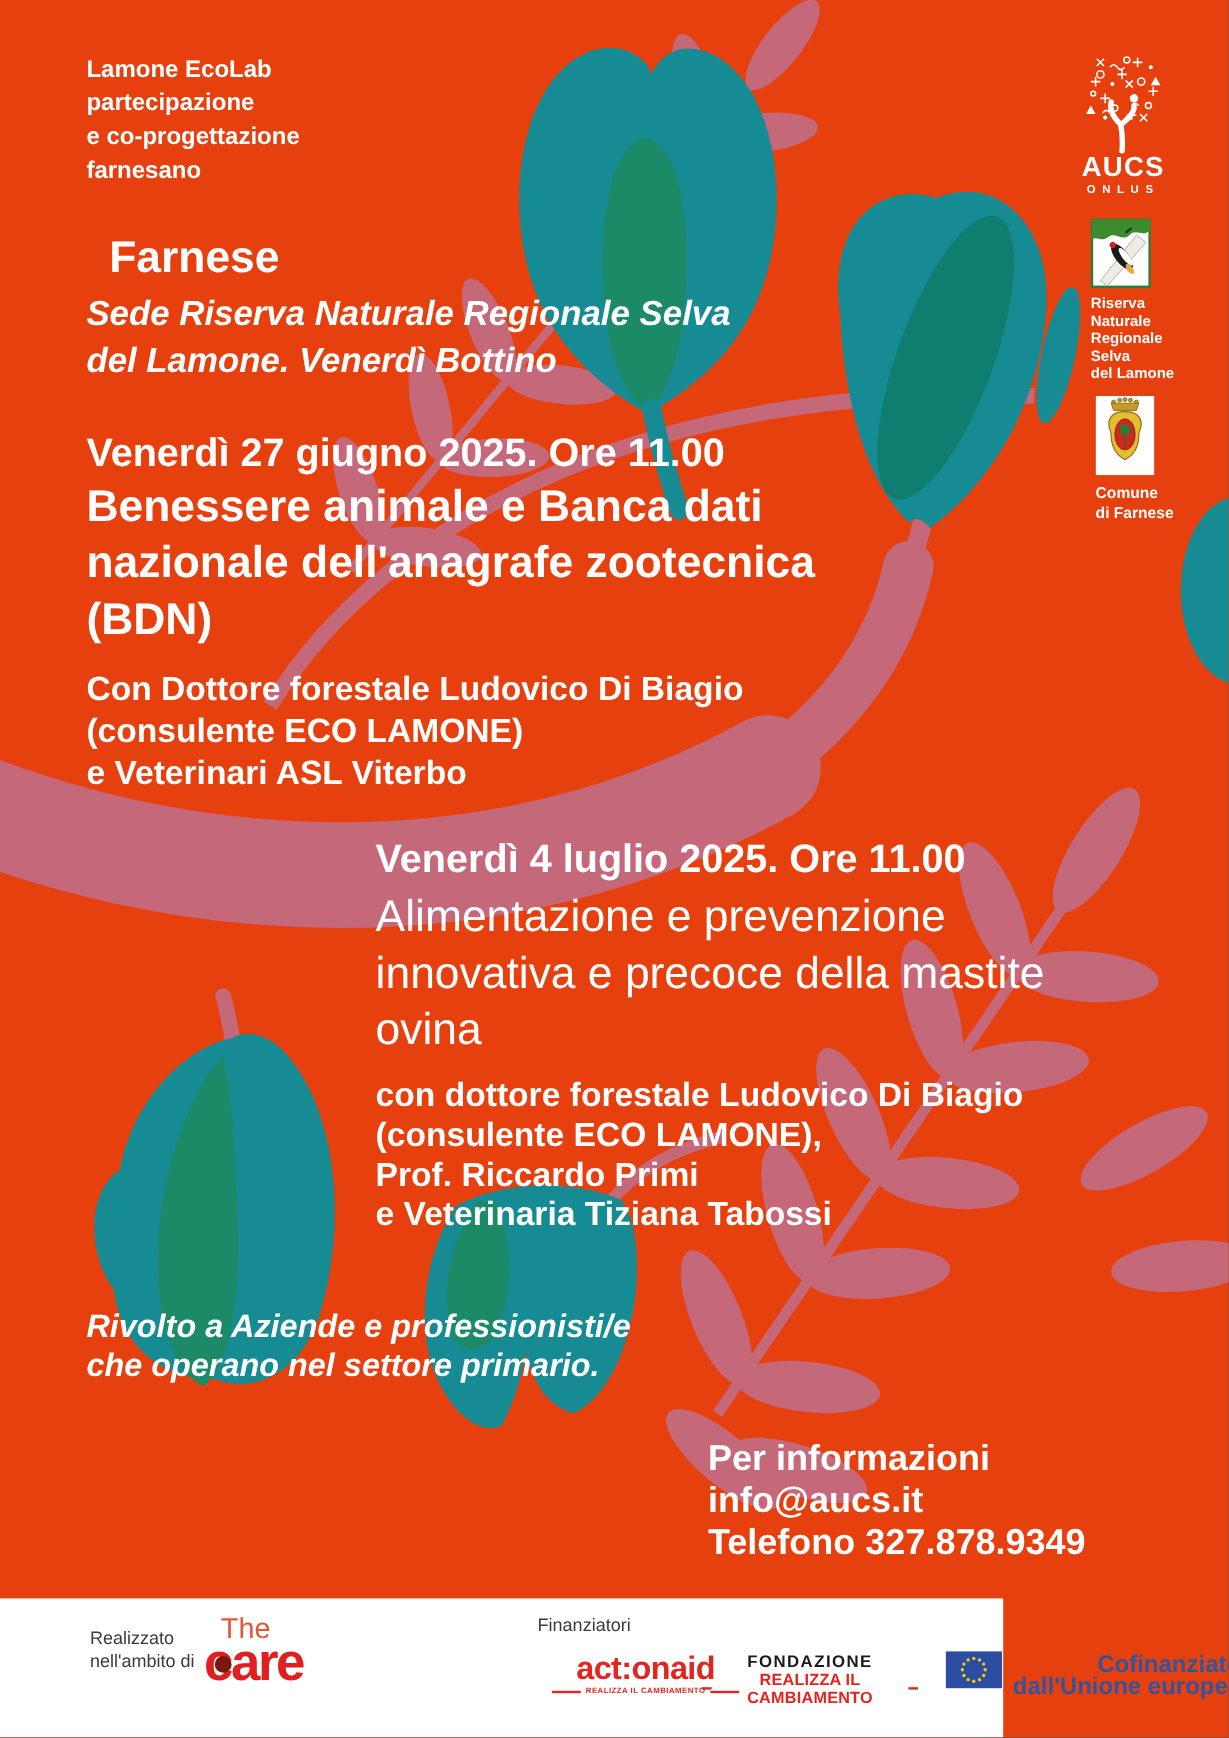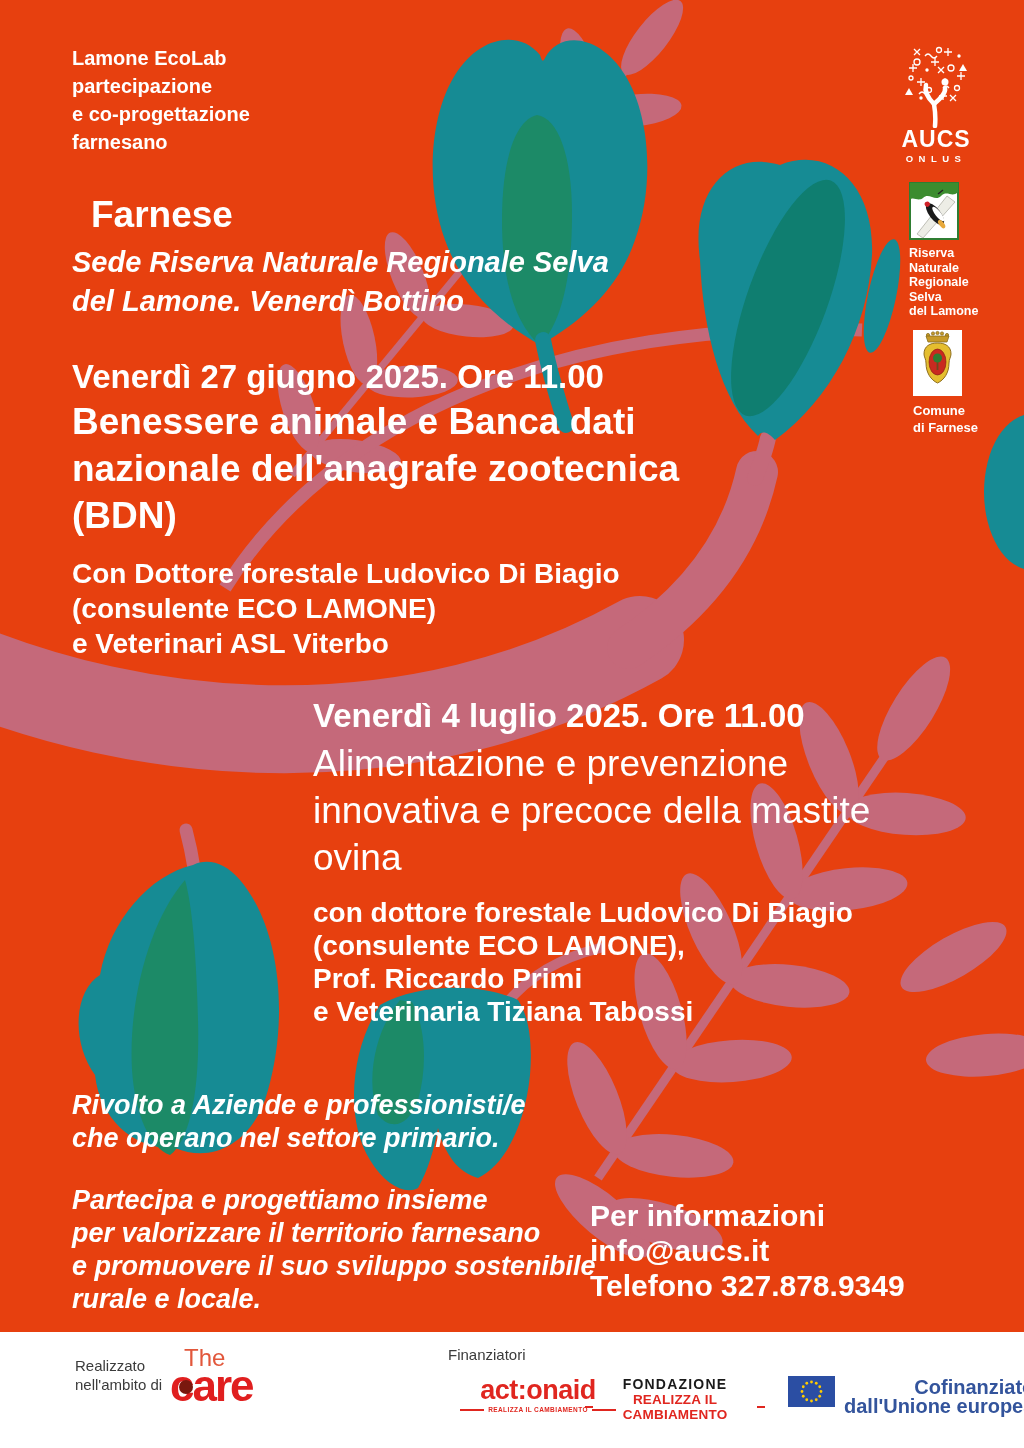--- a/index.html
+++ b/index.html
@@ -23,21 +23,21 @@
   .e2-speakers{left:313px;top:896px;font-size:28px;line-height:33px;font-weight:700;}
   .audience{left:72px;top:1089px;font-size:27px;line-height:33px;font-weight:700;font-style:italic;}
   .cta{left:72px;top:1184px;font-size:27px;line-height:33px;font-weight:700;font-style:italic;}
   .contact{left:590px;top:1198px;font-size:30px;line-height:35px;font-weight:700;}
 
   .aucs-name{left:896px;top:126px;width:80px;text-align:center;font-size:23px;letter-spacing:1px;font-weight:700;}
   .aucs-sub{left:896px;top:153px;width:80px;text-align:center;font-size:9.5px;letter-spacing:5.5px;font-weight:700;}
   .riserva-label{left:909px;top:246px;font-size:12.5px;line-height:14.5px;font-weight:700;}
   .comune-label{left:913px;top:403px;font-size:13px;line-height:16.5px;font-weight:700;}
 
-  .footer{position:absolute;left:0;top:1332px;width:1024px;height:116px;background:#fff;color:#3b3b3b;}
+  .footer{position:absolute;left:0;top:1332px;width:836px;height:116px;background:#fff;color:#3b3b3b;}
   .f-realizzato{left:75px;top:24px;font-size:15px;line-height:19px;}
   .f-finanziatori{left:448px;top:14px;font-size:15px;}
   .thecare{left:170px;top:14px;width:120px;}
   .thecare .the{display:block;margin-left:14px;font-size:24px;color:#E2573B;font-weight:400;line-height:24px;}
   .thecare .care{position:relative;display:block;margin-top:-4px;font-size:44px;line-height:40px;font-weight:700;color:#E01F1F;letter-spacing:-2px;}
   .thecare .care .dot{position:absolute;left:9px;top:14px;width:14px;height:14px;border-radius:50%;background:#7A180E;}
   .actionaid{left:448px;top:44px;width:180px;text-align:center;}
   .actionaid .aa-name{display:block;font-size:27px;font-weight:800;color:#E0261F;letter-spacing:-0.5px;line-height:28px;}
   .aa-tagrow{display:flex;align-items:center;justify-content:center;gap:4px;margin-top:2px;}
   .aa-line{display:inline-block;width:24px;height:2px;background:#E0261F;}
@@ -157,26 +157,20 @@
     <span class="ln">con dottore forestale Ludovico Di Biagio</span>
     <span class="ln">(consulente ECO LAMONE),</span>
     <span class="ln">Prof. Riccardo Primi</span>
     <span class="ln">e Veterinaria Tiziana Tabossi</span>
   </div>
 
   <div class="abs audience">
     <span class="ln">Rivolto a Aziende e professionisti/e</span>
     <span class="ln">che operano nel settore primario.</span>
   </div>
-  <div class="abs cta">
-    <span class="ln">Partecipa e progettiamo insieme</span>
-    <span class="ln">per valorizzare il territorio farnesano</span>
-    <span class="ln">e promuovere il suo sviluppo sostenibile</span>
-    <span class="ln">rurale e locale.</span>
-  </div>
 
   <div class="abs contact">
     <span class="ln">Per informazioni</span>
     <span class="ln">info@aucs.it</span>
     <span class="ln">Telefono 327.878.9349</span>
   </div>
 
   <svg class="abs" style="left:901px;top:40px;" width="70" height="88" viewBox="0 0 70 88">
     <g stroke="#fff" stroke-width="1.3" fill="none">
       <circle cx="16" cy="22" r="3"></circle>

